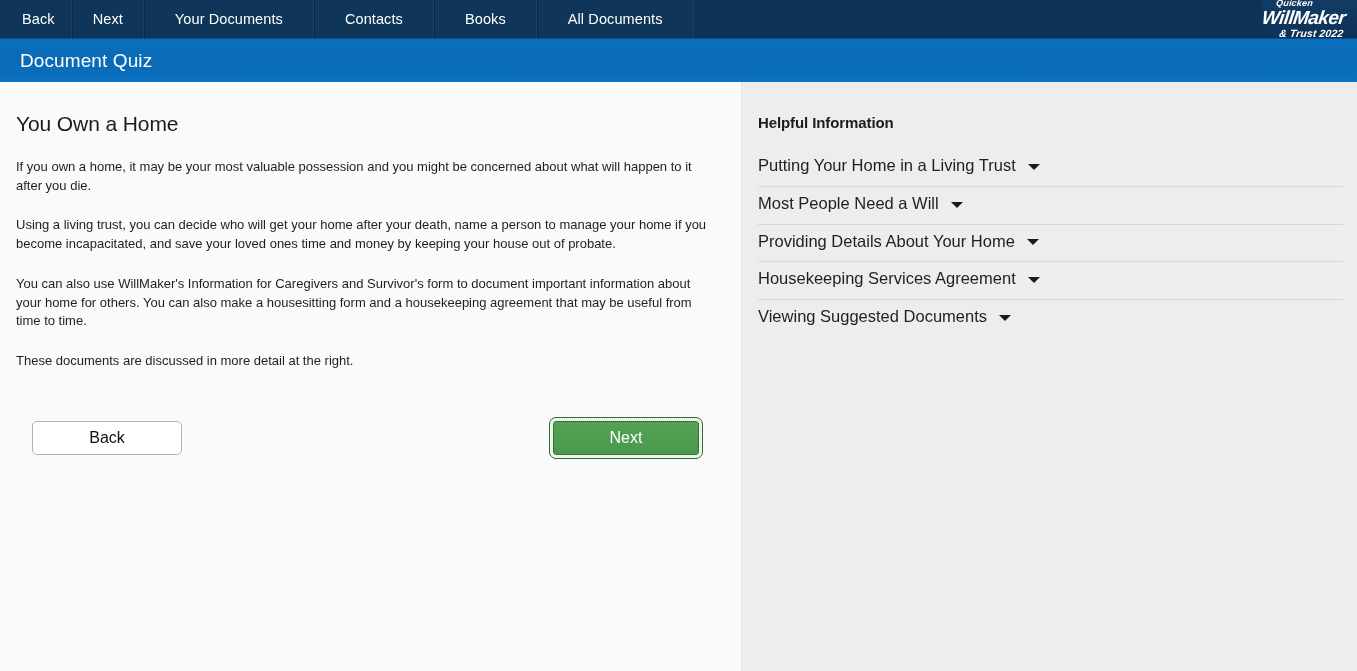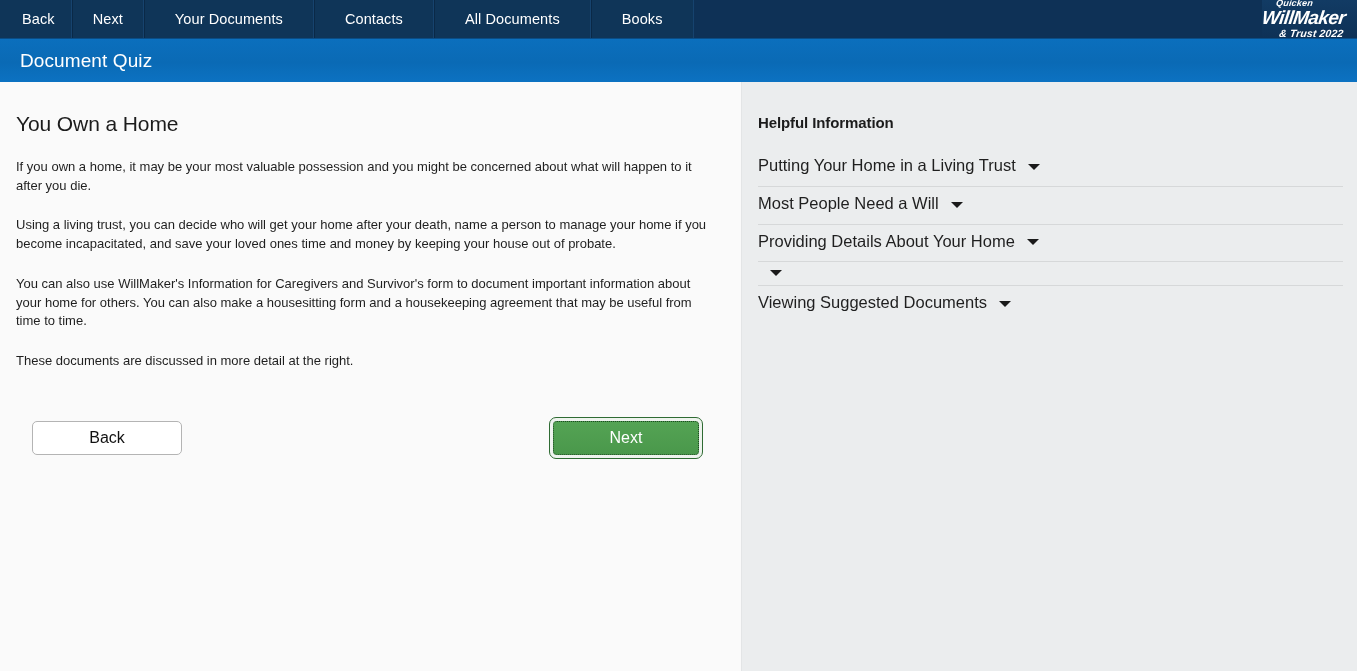--- a/index.html
+++ b/index.html
@@ -242,24 +242,24 @@
     <div class="nav-item nav-next">
       <span>Next</span>
     </div>
     <div class="nav-item nav-wide">
       <span>Your Documents</span>
     </div>
     <div class="nav-item nav-wide">
       <span>Contacts</span>
     </div>
     <div class="nav-item nav-wide">
+      <span>Books</span>
+    </div>
+    <div class="nav-item nav-wide">
       <span>All Documents</span>
-    </div>
-    <div class="nav-item nav-wide">
-      <span>Books</span>
     </div>
 
     <div class="nav-spacer"></div>
 
     <div class="brand">
       <div class="brand-logo">
         <span class="brand-top">Quicken</span>
         <span class="brand-mid">WillMaker</span>
         <span class="brand-bot">&amp; Trust 2022</span>
       </div>
@@ -298,20 +298,21 @@
         </div>
         <div class="acc-item">
           <span class="acc-label">Most People Need a Will</span>
           <span class="caret"></span>
         </div>
         <div class="acc-item">
           <span class="acc-label">Providing Details About Your Home</span>
           <span class="caret"></span>
         </div>
         <div class="acc-item">
+          <span class="acc-label">Housekeeping Services Agreement</span>
           <span class="caret"></span>
         </div>
         <div class="acc-item">
           <span class="acc-label">Viewing Suggested Documents</span>
           <span class="caret"></span>
         </div>
       </div>
     </div>
 
   </div>

